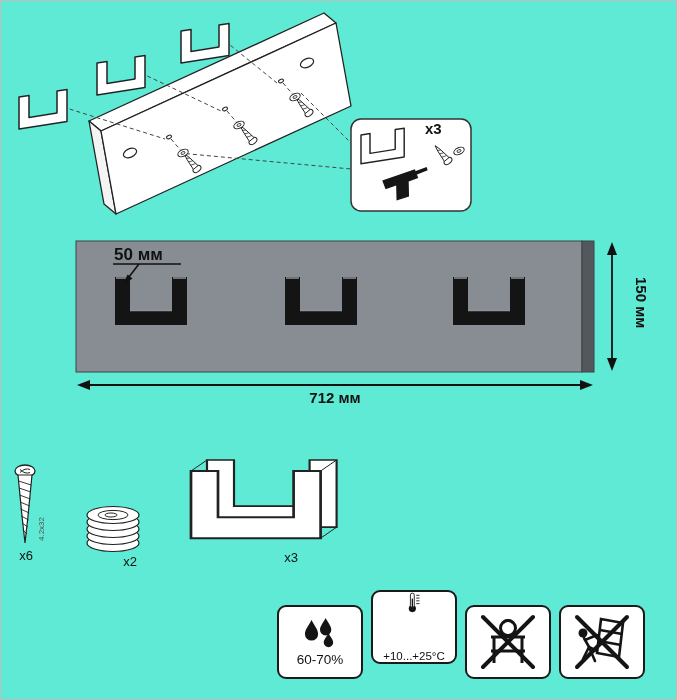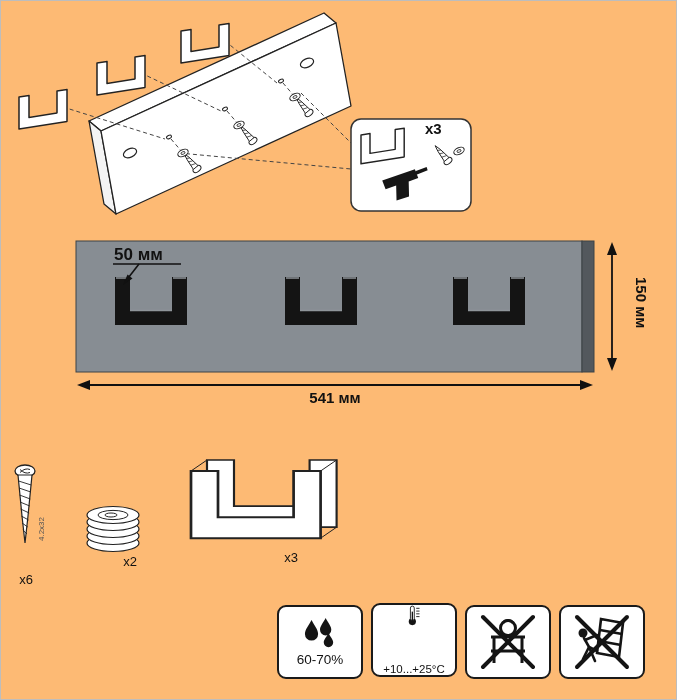--- a/index.html
+++ b/index.html
@@ -1,20 +1,20 @@
 <!DOCTYPE html>
 <html><head>
 <meta charset="utf-8">
 <style>
   * { margin:0; padding:0; box-sizing:border-box; }
   html,body { background:#fff; }
   body { font-family:"Liberation Sans", sans-serif; color:#111; }
   .sheet {
     position:relative; width:677px; height:700px;
-    background:#fdba74; border:1px solid #bdbdbd; overflow:hidden;
+    background:#5eead4; border:1px solid #bdbdbd; overflow:hidden;
   }
   .art { position:absolute; left:0; top:0; }
   .lbl { position:absolute; color:#111; line-height:1.1; }
   .dim { font-weight:bold; font-size:15px; }
   .cnt { font-size:13px; }
   .cond-box {
     position:absolute; width:86px; height:74px;
     border:2px solid #1a1a1a; border-radius:9px; background:#fff;
     display:flex; flex-direction:column; align-items:center; justify-content:center; gap:2px;
   }
@@ -146,37 +146,37 @@
         <line x1="129.6" y1="67.2" x2="145.6" y2="56.2" stroke="#222" stroke-width="1"></line>
         <line x1="0" y1="67.2" x2="16" y2="56.2" stroke="#222" stroke-width="1"></line>
         <use href="#hookU" transform="scale(2.7,2.1)" fill="#fff" stroke="#222" stroke-width="1"></use>
       </g>
     </g>
   </svg>
 
   <span class="lbl dim" style="left:424px;top:120px;">x3</span>
   <span class="lbl" style="left:113px;top:245px;font-weight:bold;font-size:17px;">50 мм</span>
   <span class="lbl dim" style="left:648px;top:276px;transform:rotate(90deg);transform-origin:0 0;white-space:nowrap;">150 мм</span>
-  <span class="lbl dim" style="left:75px;top:389px;width:518px;text-align:center;">541 мм</span>
-
-  <span class="lbl cnt" style="left:8px;top:548px;width:34px;text-align:center;margin-top:24px;">x6</span>
+  <span class="lbl dim" style="left:75px;top:389px;width:518px;text-align:center;">712 мм</span>
+
+  <span class="lbl cnt" style="left:8px;top:548px;width:34px;text-align:center;">x6</span>
   <span class="lbl" style="left:37px;top:540px;font-size:8px;color:#555;transform:rotate(-90deg);transform-origin:0 0;white-space:nowrap;">4.2x32</span>
   <span class="lbl cnt" style="left:88px;top:554px;width:48px;text-align:right;">x2</span>
   <span class="lbl cnt" style="left:262px;top:550px;width:56px;text-align:center;">x3</span>
 
   <div class="cond-box" style="left:276px;top:604px;">
     <svg width="42" height="32" viewBox="0 0 42 34">
       <path d="M12,2 C15,8 19,12 19,17 a7,7 0 1 1 -14,0 C5,12 9,8 12,2 Z" fill="#141414"></path>
       <path d="M27,0 C29.5,5 33,8.5 33,12.5 a6,6 0 1 1 -12,0 C21,8.5 24.5,5 27,0 Z" fill="#141414"></path>
       <path d="M30,16 C32,20 35,23 35,26 a5,5 0 1 1 -10,0 C25,23 28,20 30,16 Z" fill="#141414"></path>
     </svg>
     <span class="cond-label">60-70%</span>
   </div>
 
-  <div class="cond-box" style="left:370px;top:602px;gap:37px;">
+  <div class="cond-box" style="left:370px;top:589px;gap:37px;">
     <svg width="40" height="38" viewBox="0 0 40 38">
       <circle cx="17" cy="30" r="6.5" fill="#141414"></circle>
       <rect x="13.5" y="2" width="7" height="26" rx="3.5" fill="#fff" stroke="#141414" stroke-width="1.6"></rect>
       <rect x="15.8" y="12" width="2.4" height="18" fill="#141414"></rect>
       <g stroke="#141414" stroke-width="1.6">
         <line x1="24" y1="6" x2="30" y2="6"></line>
         <line x1="24" y1="11" x2="30" y2="11"></line>
         <line x1="24" y1="16" x2="30" y2="16"></line>
         <line x1="24" y1="21" x2="30" y2="21"></line>
       </g>

